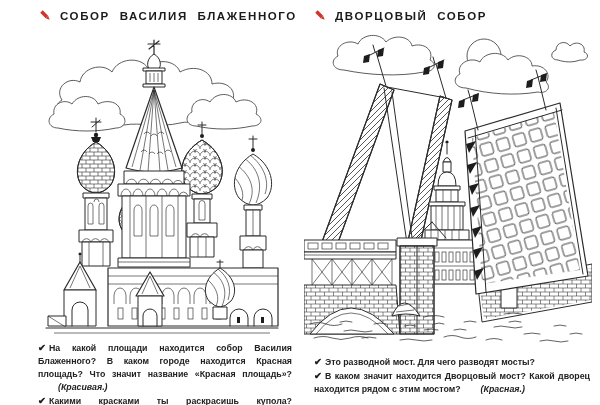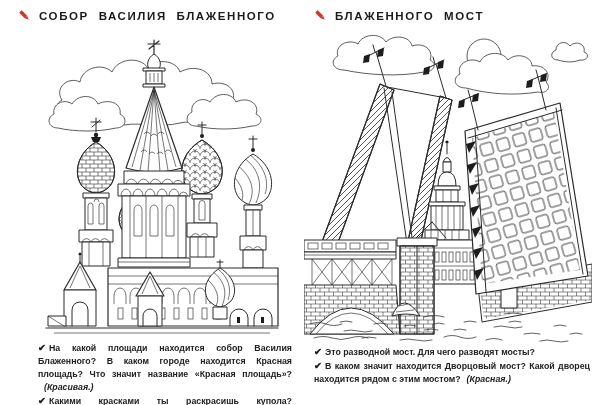--- a/index.html
+++ b/index.html
@@ -1,33 +1,33 @@
 <!DOCTYPE html>
 <html><head>
 <meta charset="utf-8">
 <style>
   html,body{margin:0;padding:0;background:#ffffff;width:600px;height:405px;overflow:hidden;
             font-family:"Liberation Sans",sans-serif;}
   .spread{position:relative;width:600px;height:405px;display:flex;background:#fff;}
   .page{position:relative;width:300px;height:405px;}
   .title-row{position:absolute;top:9px;display:flex;align-items:center;gap:8px;}
-  .page.left .title-row{left:18px;}
+  .page.left .title-row{left:39px;}
   .page.right .title-row{left:14px;}
   h1.title{margin:0;font-size:11.5px;font-weight:bold;letter-spacing:1.6px;word-spacing:5px;
            color:#1b1b1b;white-space:nowrap;}
   .art{position:absolute;}
   .page.left .art{left:20px;top:30px;width:262px;height:308px;}
   .page.right .art{left:4px;top:34px;width:288px;height:310px;}
   .questions{position:absolute;font-size:8.8px;font-weight:bold;line-height:13px;color:#222;
              text-align:justify;}
   .page.left .questions{left:38px;top:341px;width:254px;}
-  .page.right .questions{left:14px;top:345px;width:276px;}
+  .page.right .questions{left:14px;top:355px;width:276px;}
   .q{margin:0;}
   .mark{color:#1d1d1d;font-size:9.5px;margin-right:3px;}
-  .ans{font-weight:bold;margin-left:6px;}
+  .ans{font-weight:bold;margin-left:20px;}
   svg{display:block;}
   svg *{vector-effect:none;}
   .ln{stroke:#2b2b2b;fill:none;stroke-width:1;stroke-linecap:round;stroke-linejoin:round;}
   .fw{stroke:#2b2b2b;fill:#ffffff;stroke-width:1;stroke-linejoin:round;}
   .fwb{stroke:#2b2b2b;fill:#ffffff;stroke-width:1.2;stroke-linejoin:round;}
   .blk{fill:#1d1d1d;stroke:none;}
   .thin{stroke:#2b2b2b;fill:none;stroke-width:.65;}
   .cloud{stroke:#4a4a4a;fill:#ffffff;stroke-width:.9;stroke-linejoin:round;}
   .wav{stroke:#3a3a3a;fill:none;stroke-width:.8;stroke-linecap:round;}
 </style>
@@ -207,21 +207,21 @@
   </section>
 
   <section class="page right">
     <header class="title-row">
       <svg width="13" height="13" viewBox="0 0 13 13">
         <g transform="rotate(-45 6.5 6.5)">
           <rect x="4.75" y="0.8" width="3.5" height="7.7" fill="#d0342a"></rect>
           <polygon points="4.75,8.5 8.25,8.5 6.5,12.4" fill="#d0342a"></polygon>
         </g>
       </svg>
-      <h1 class="title">БЛАЖЕННОГО МОСТ</h1>
+      <h1 class="title">ДВОРЦОВЫЙ СОБОР</h1>
     </header>
 
     <div class="art">
       <svg width="288" height="310" viewBox="0 0 288 310">
         <defs>
           <pattern id="rpBrick" width="9" height="8" patternUnits="userSpaceOnUse">
             <path d="M0,2H9M0,6H9M2.5,2V6M7,6V8M7,0V2" stroke="#2b2b2b" stroke-width=".55" fill="none"></path>
           </pattern>
           <pattern id="rpHatch" width="6" height="6" patternUnits="userSpaceOnUse">
             <path d="M0,6L6,0" stroke="#2b2b2b" stroke-width=".8" fill="none"></path>

